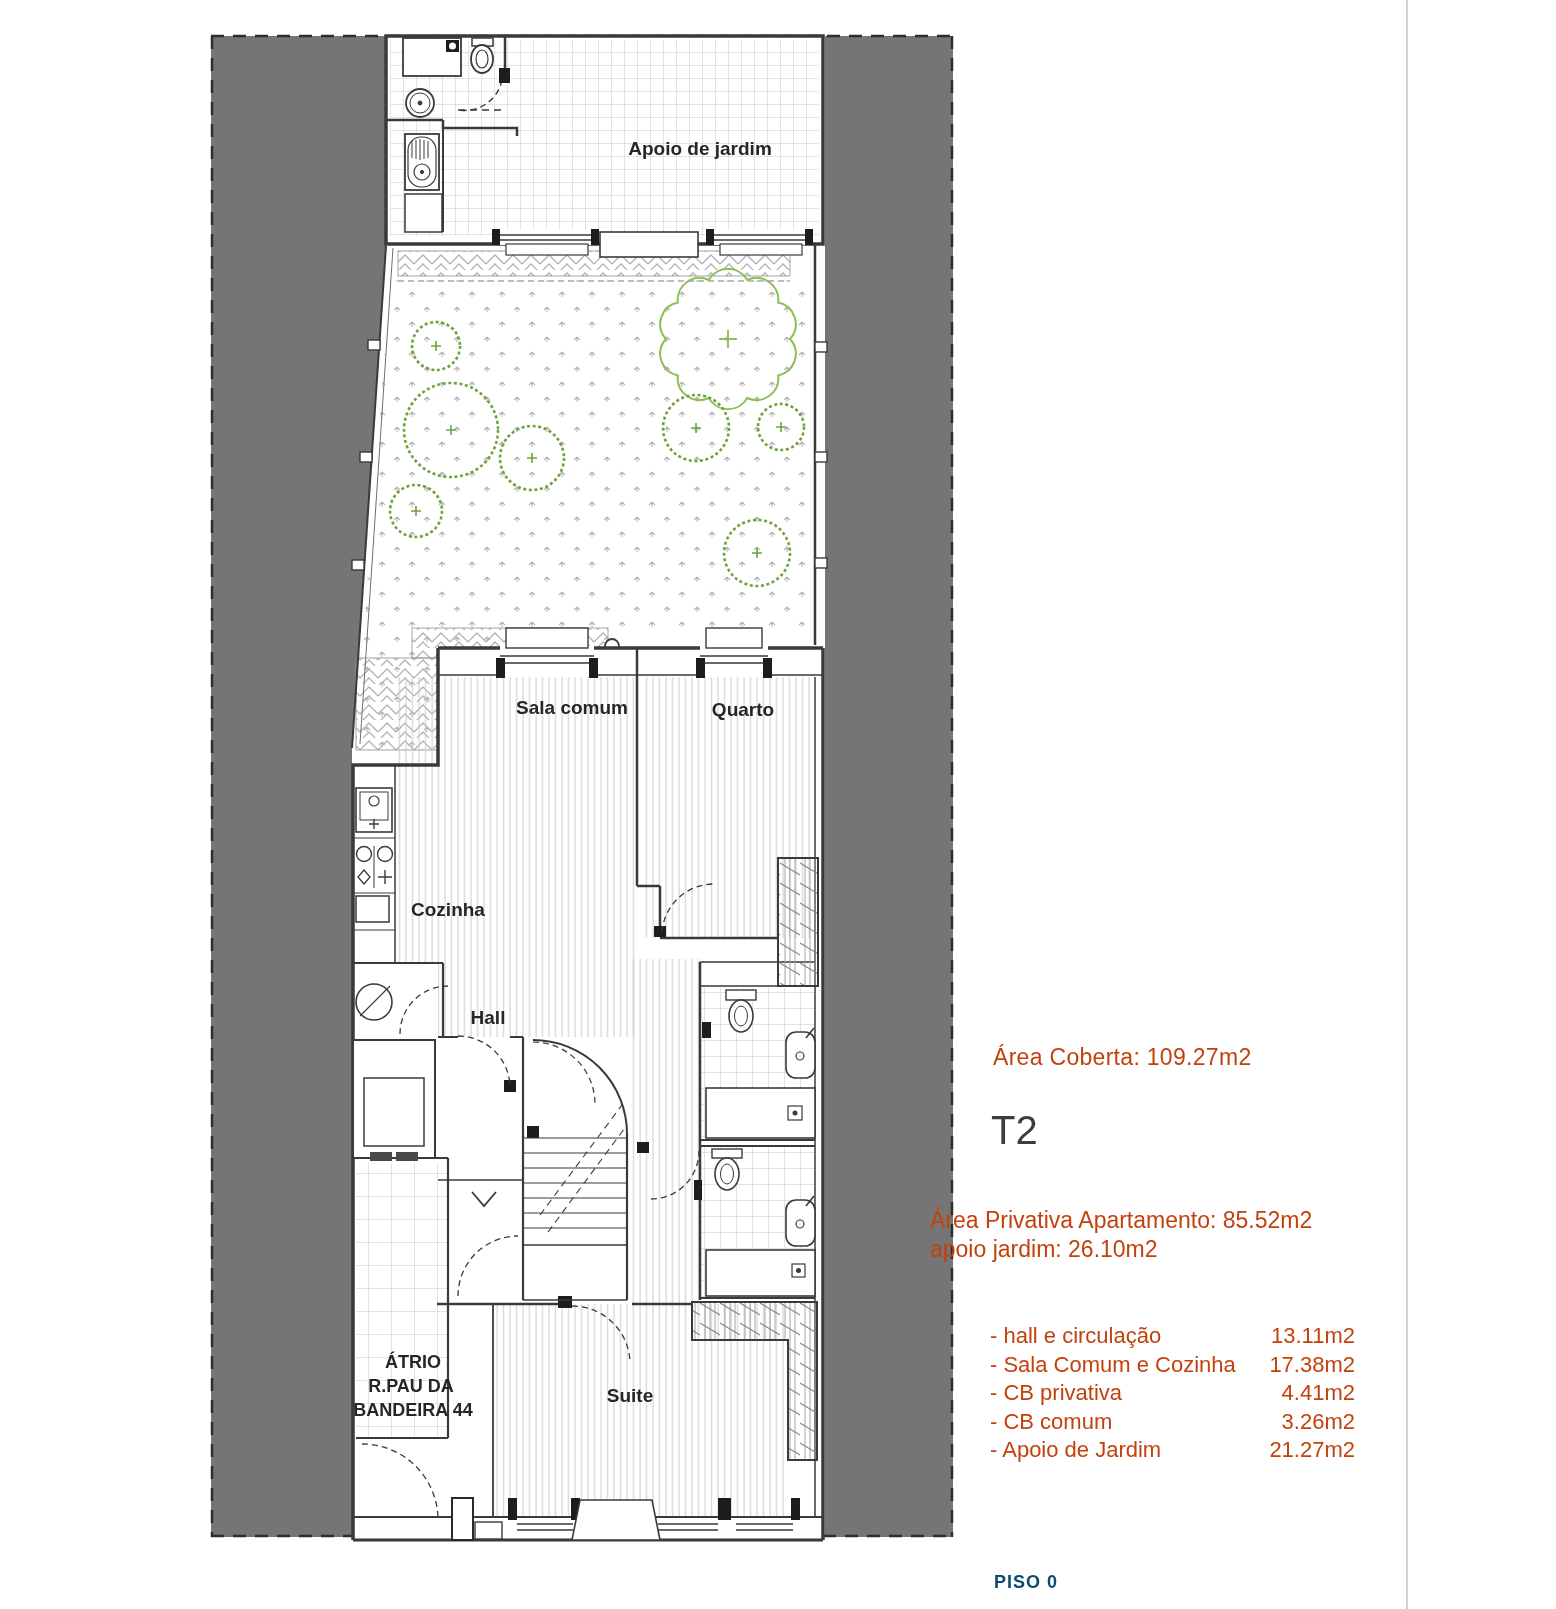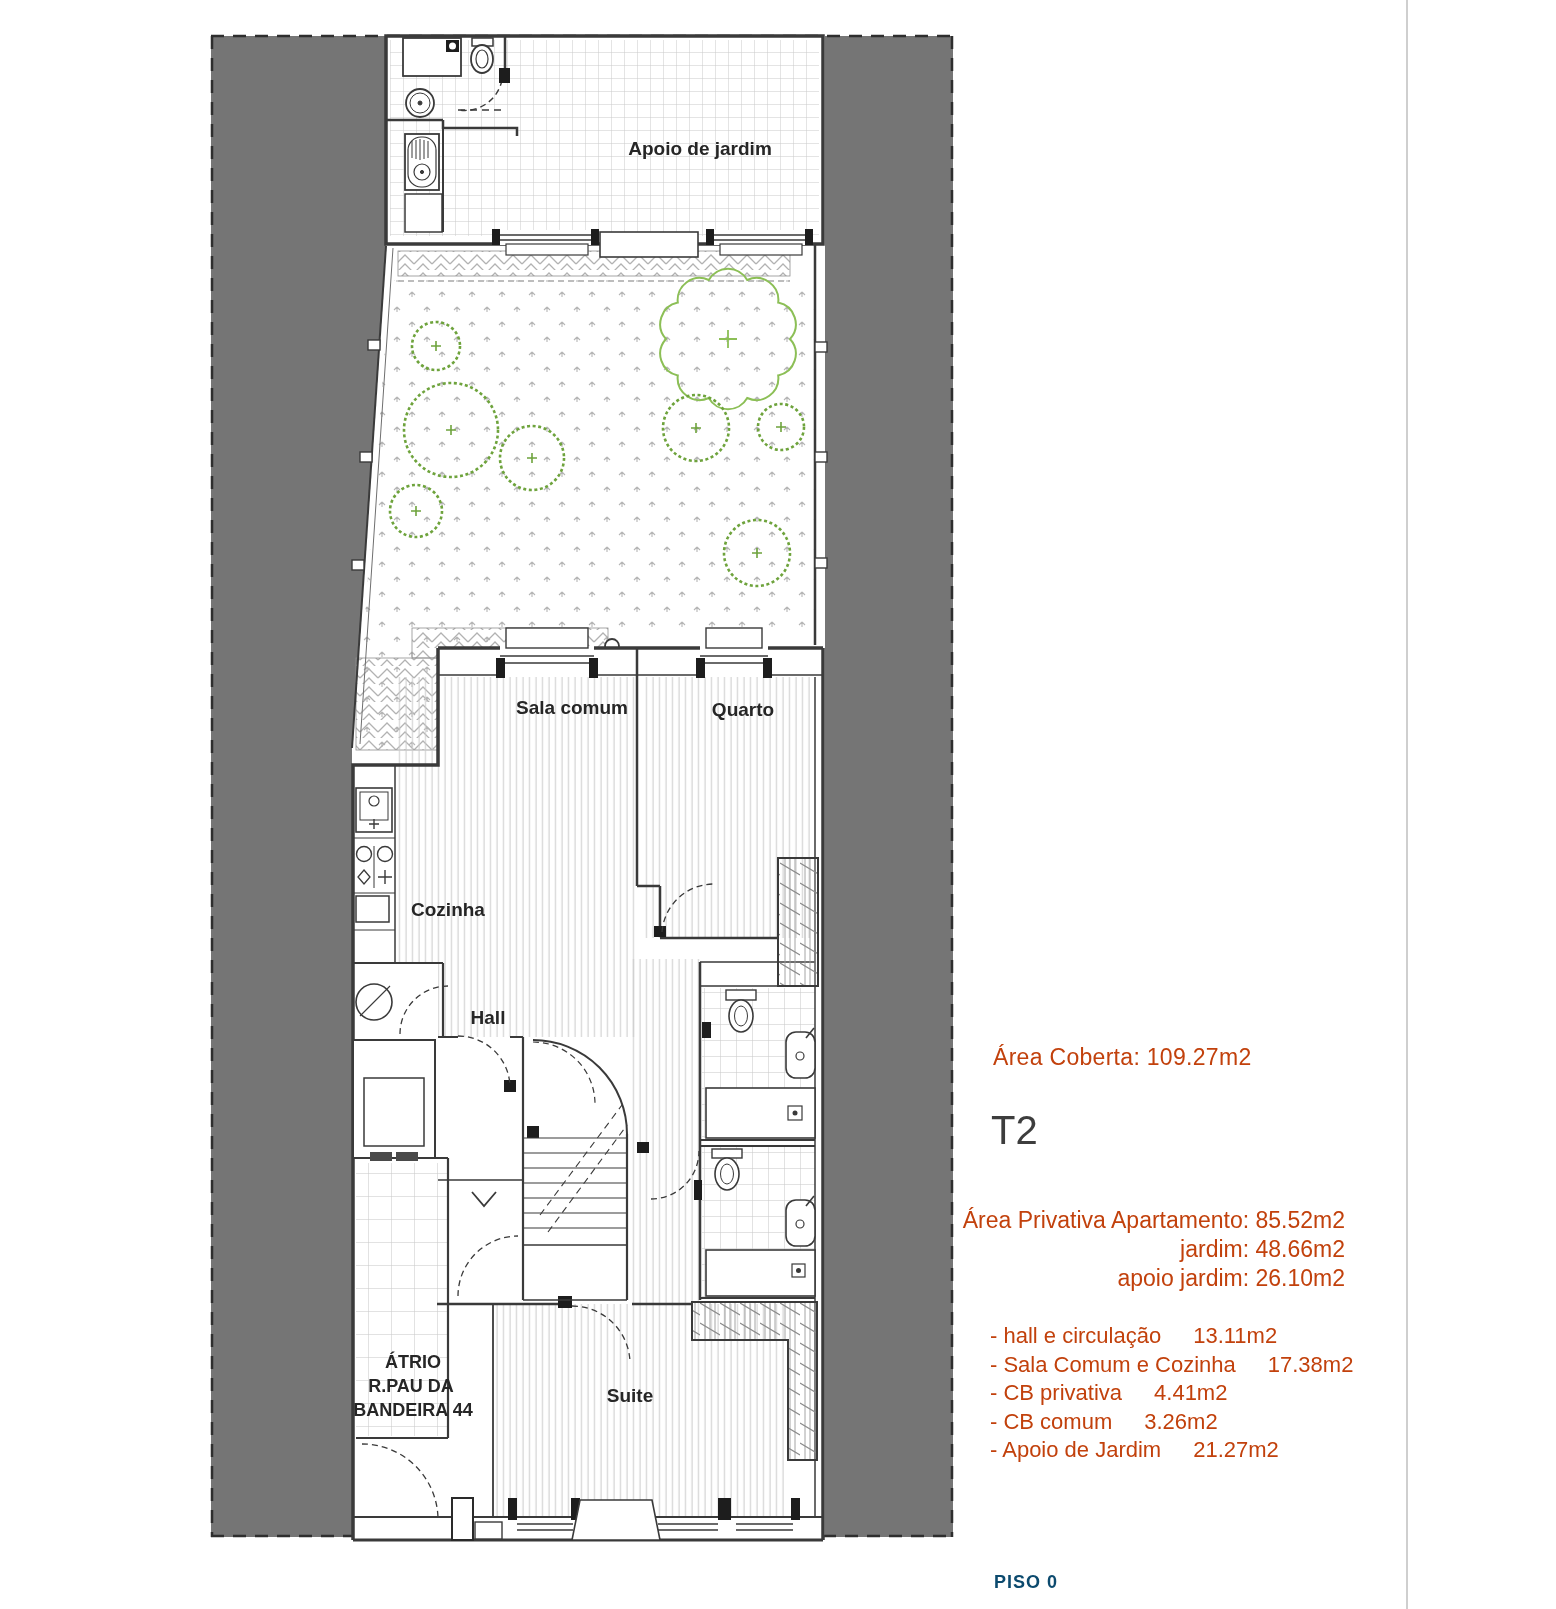--- a/index.html
+++ b/index.html
@@ -2,23 +2,23 @@
 <html><head>
 <meta charset="utf-8">
 <style>
   html,body{margin:0;padding:0;background:#ffffff;}
   .stage{position:relative;width:1556px;height:1609px;background:#ffffff;overflow:hidden;
          font-family:"Liberation Sans", sans-serif;}
   .stage svg{position:absolute;left:0;top:0;}
   .panel-text{position:absolute;color:#c2410c;}
   .area-coberta{left:993px;top:1044px;font-size:23px;letter-spacing:.3px;}
   .unit-type{left:991px;top:1108px;font-size:40px;color:#3d3d3d;}
-  .priv-block{left:930px;top:1206px;width:415px;text-align:right;font-size:23px;line-height:29px;}
+  .priv-block{left:930px;top:1206px;width:415px;text-align:left;font-size:23px;line-height:29px;}
   .room-list{left:990px;top:1322px;width:365px;font-size:22px;}
-  .room-row{display:flex;justify-content:flex-start;line-height:28.6px;}
+  .room-row{display:flex;justify-content:space-between;line-height:28.6px;}
   .room-row .val{text-align:right;margin-left:32px;}
   .floor-label{left:994px;top:1572px;font-size:18px;font-weight:700;letter-spacing:1px;color:#0c4a6e;}
   text{font-family:"Liberation Sans", sans-serif;font-weight:700;fill:#262626;}
   .plan-label{font-size:19px;}
   .plan-label-sm{font-size:18px;}
 </style>
 </head>
 <body>
 
 <div class="stage">
@@ -330,21 +330,20 @@
       <text class="plan-label-sm" x="411" y="1392" text-anchor="middle">R.PAU DA</text>
       <text class="plan-label-sm" x="413" y="1416" text-anchor="middle">BANDEIRA 44</text>
     </g>
   </g>
 </svg>
 
 <div class="panel-text area-coberta">Área Coberta: 109.27m2</div>
 <div class="panel-text unit-type">T2</div>
 <div class="panel-text priv-block">
   <div>Área Privativa Apartamento: 85.52m2</div>
-  <div>jardim: 48.66m2</div>
   <div>apoio jardim:  26.10m2</div>
 </div>
 <div class="panel-text room-list">
   <div class="room-row">
     <span>- hall e circulação</span>
         <span class="val">13.11m2</span>
   </div>
   <div class="room-row">
     <span>- Sala Comum e Cozinha</span>
         <span class="val">17.38m2</span>

